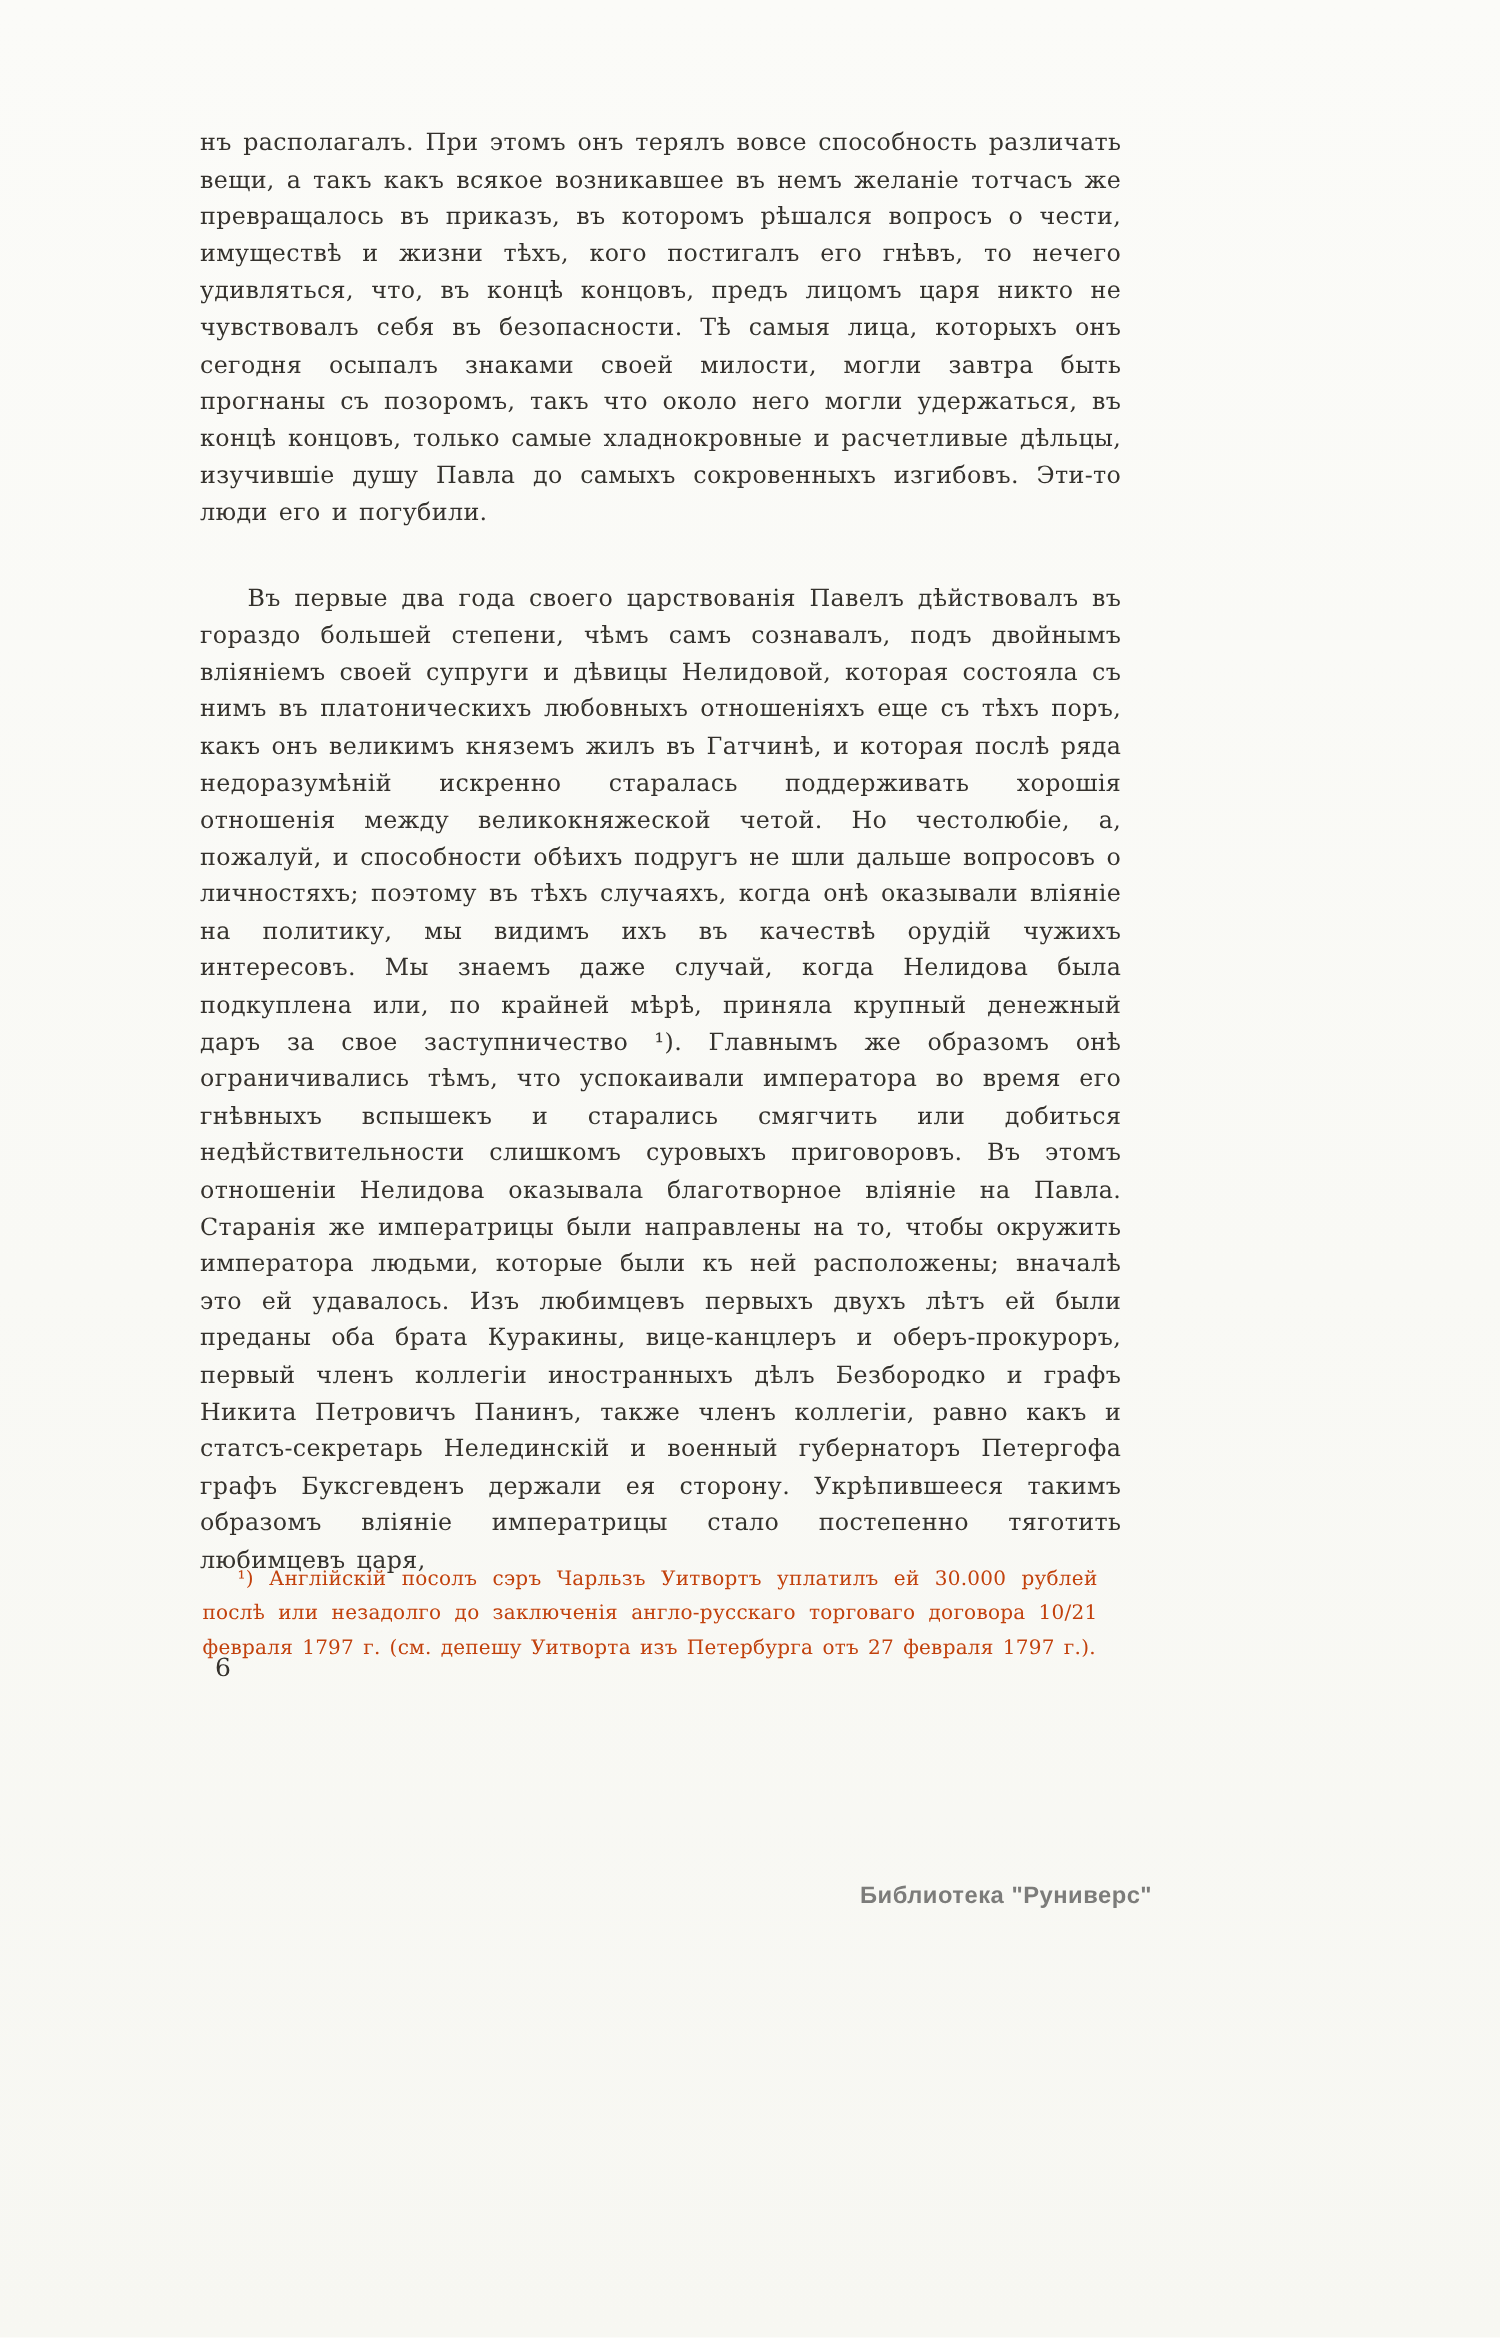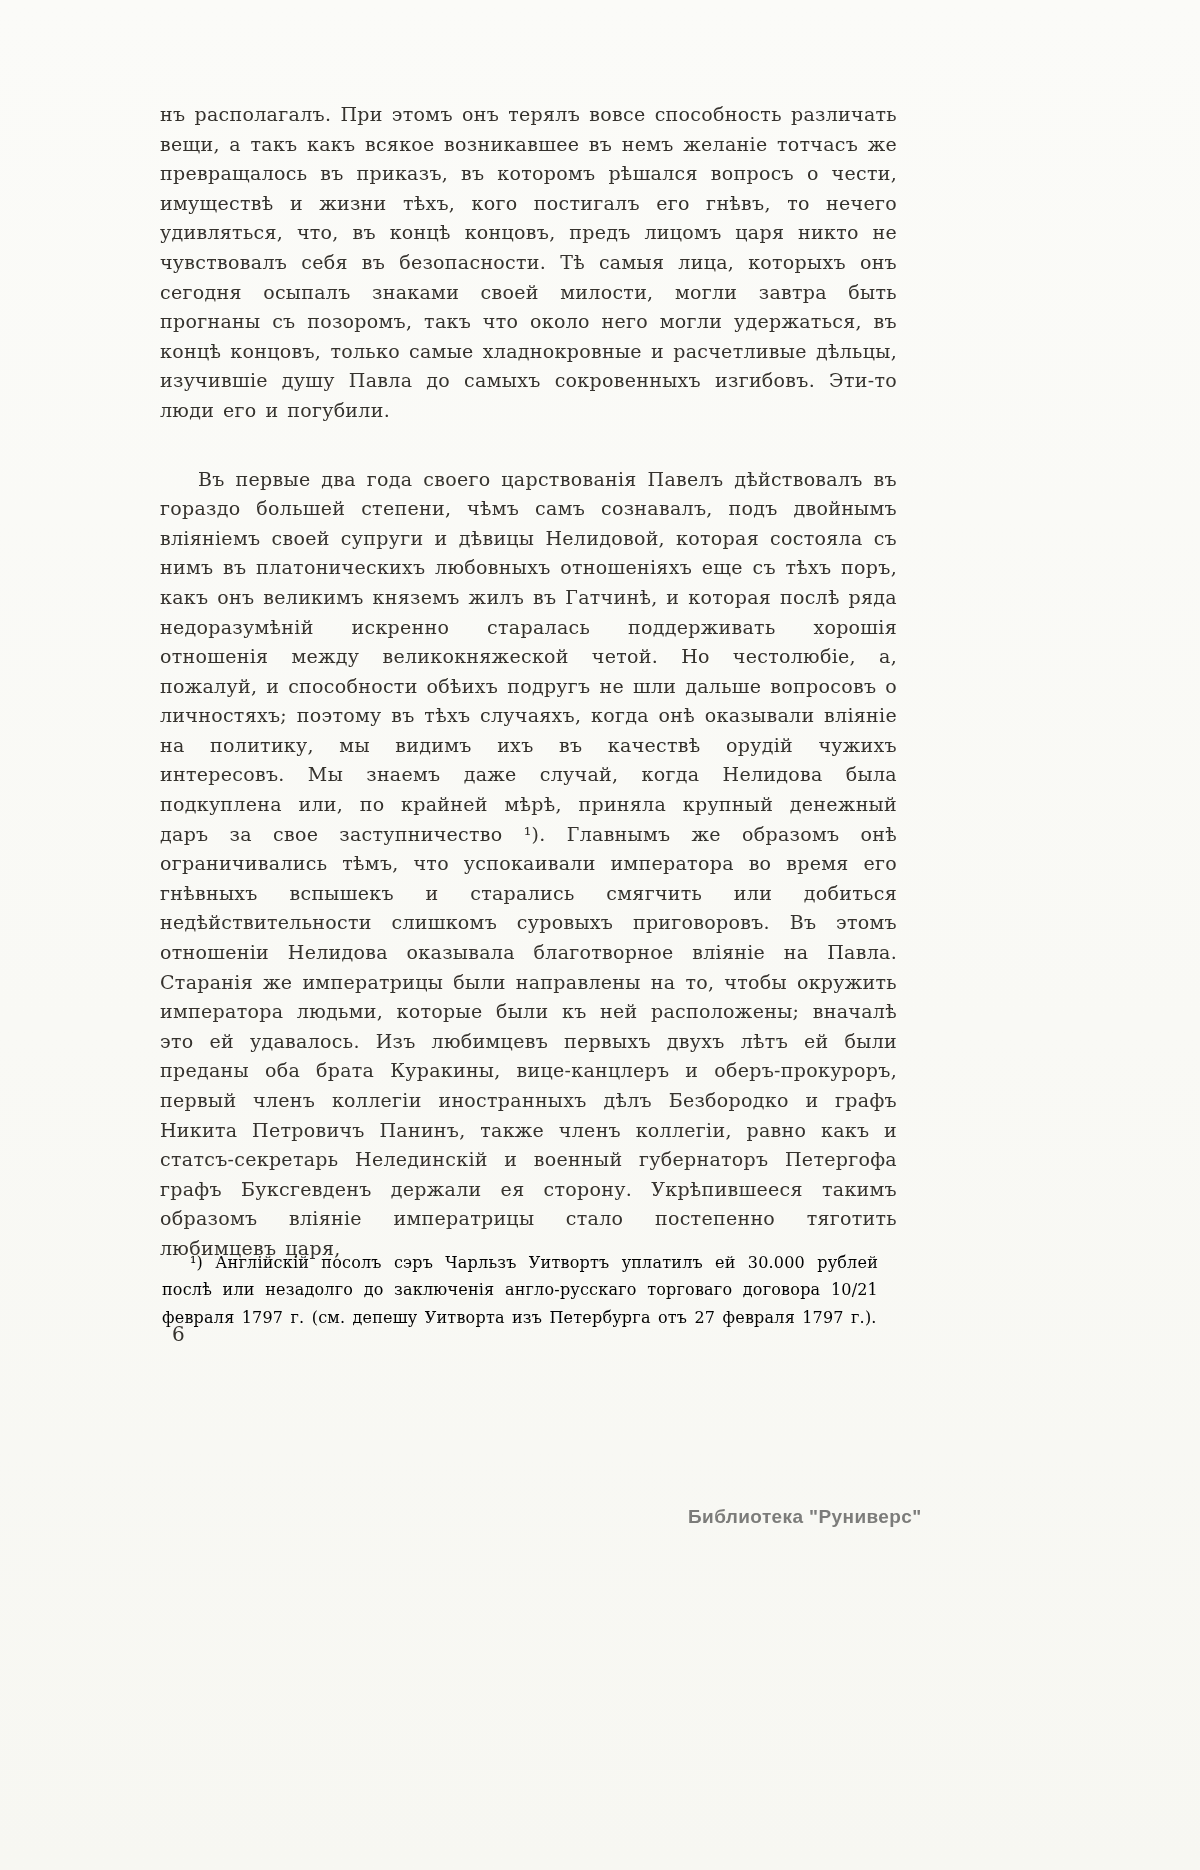--- a/index.html
+++ b/index.html
@@ -43,21 +43,21 @@
     position: absolute;
     left: 162px;
     top: 1233px;
     width: 716px;
     font-size: 16px;
     line-height: 27.4px;
     text-align: justify;
     letter-spacing: 0.2px;
     word-spacing: 2px;
     text-indent: 28px;
-    color: #000000;
+    color: #c2410c;
   }
   .page-number {
     position: absolute;
     left: 172px;
     top: 1322px;
     font-size: 20px;
     color: #35322d;
   }
   .watermark {
     position: absolute;

